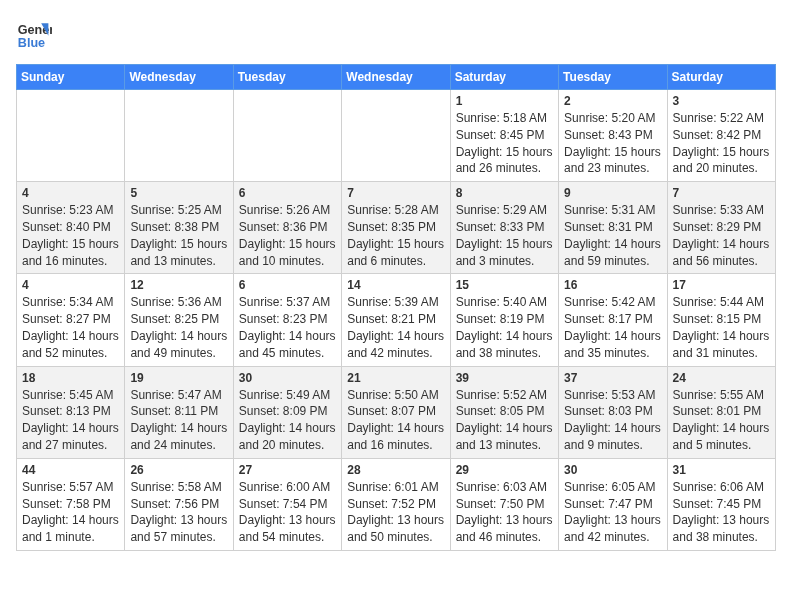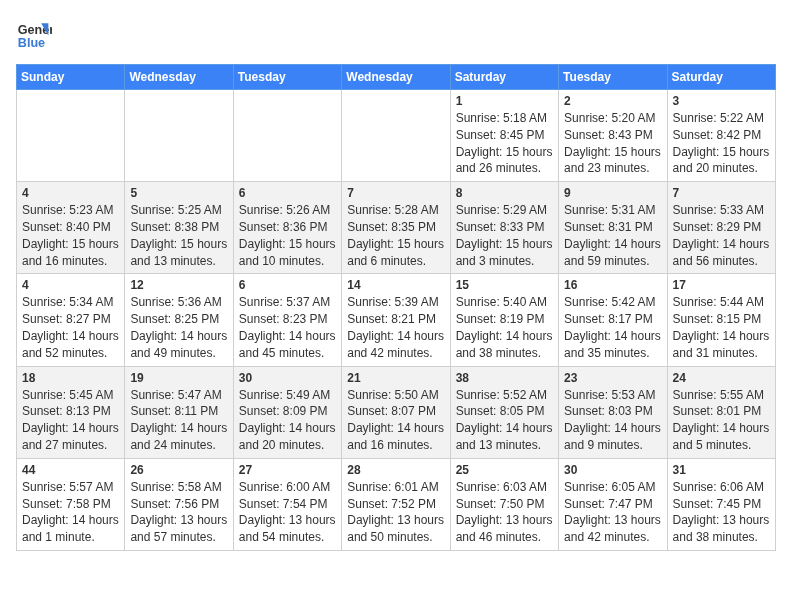--- a/index.html
+++ b/index.html
@@ -200,25 +200,25 @@
         </td>
         <td>
           <span class="day-num">30</span>
           <div class="day-info">Sunrise: 5:49 AM<br>Sunset: 8:09 PM<br>Daylight: 14 hours<br>and 20 minutes.</div>
         </td>
         <td>
           <span class="day-num">21</span>
           <div class="day-info">Sunrise: 5:50 AM<br>Sunset: 8:07 PM<br>Daylight: 14 hours<br>and 16 minutes.</div>
         </td>
         <td>
-          <span class="day-num">38</span>
+          <span class="day-num">39</span>
           <div class="day-info">Sunrise: 5:52 AM<br>Sunset: 8:05 PM<br>Daylight: 14 hours<br>and 13 minutes.</div>
         </td>
         <td>
-          <span class="day-num">23</span>
+          <span class="day-num">37</span>
           <div class="day-info">Sunrise: 5:53 AM<br>Sunset: 8:03 PM<br>Daylight: 14 hours<br>and 9 minutes.</div>
         </td>
         <td>
           <span class="day-num">24</span>
           <div class="day-info">Sunrise: 5:55 AM<br>Sunset: 8:01 PM<br>Daylight: 14 hours<br>and 5 minutes.</div>
         </td>
       </tr>
       <tr>
         <td>
           <span class="day-num">44</span>
@@ -230,21 +230,21 @@
         </td>
         <td>
           <span class="day-num">27</span>
           <div class="day-info">Sunrise: 6:00 AM<br>Sunset: 7:54 PM<br>Daylight: 13 hours<br>and 54 minutes.</div>
         </td>
         <td>
           <span class="day-num">28</span>
           <div class="day-info">Sunrise: 6:01 AM<br>Sunset: 7:52 PM<br>Daylight: 13 hours<br>and 50 minutes.</div>
         </td>
         <td>
-          <span class="day-num">25</span>
+          <span class="day-num">29</span>
           <div class="day-info">Sunrise: 6:03 AM<br>Sunset: 7:50 PM<br>Daylight: 13 hours<br>and 46 minutes.</div>
         </td>
         <td>
           <span class="day-num">30</span>
           <div class="day-info">Sunrise: 6:05 AM<br>Sunset: 7:47 PM<br>Daylight: 13 hours<br>and 42 minutes.</div>
         </td>
         <td>
           <span class="day-num">31</span>
           <div class="day-info">Sunrise: 6:06 AM<br>Sunset: 7:45 PM<br>Daylight: 13 hours<br>and 38 minutes.</div>
         </td>

